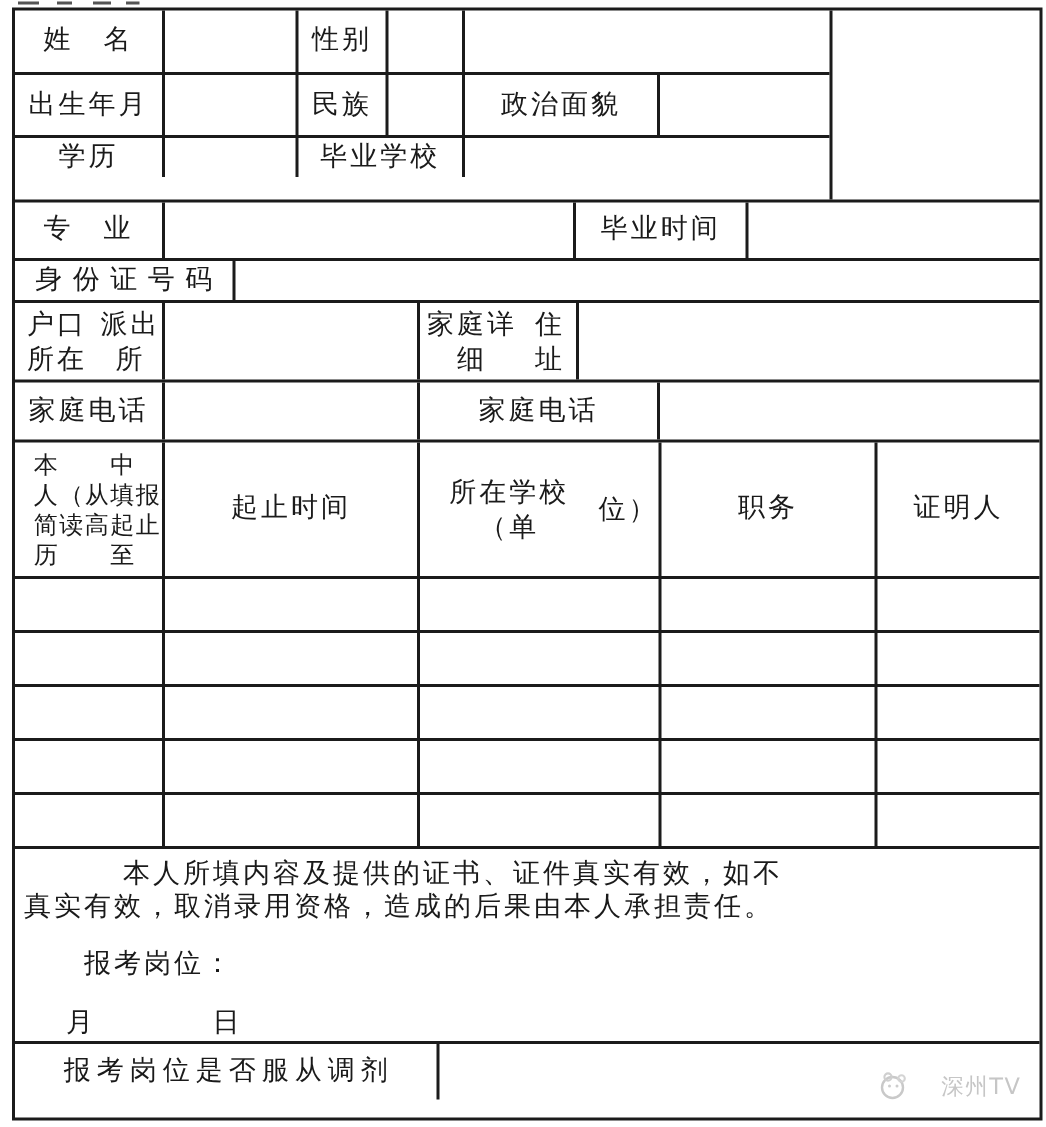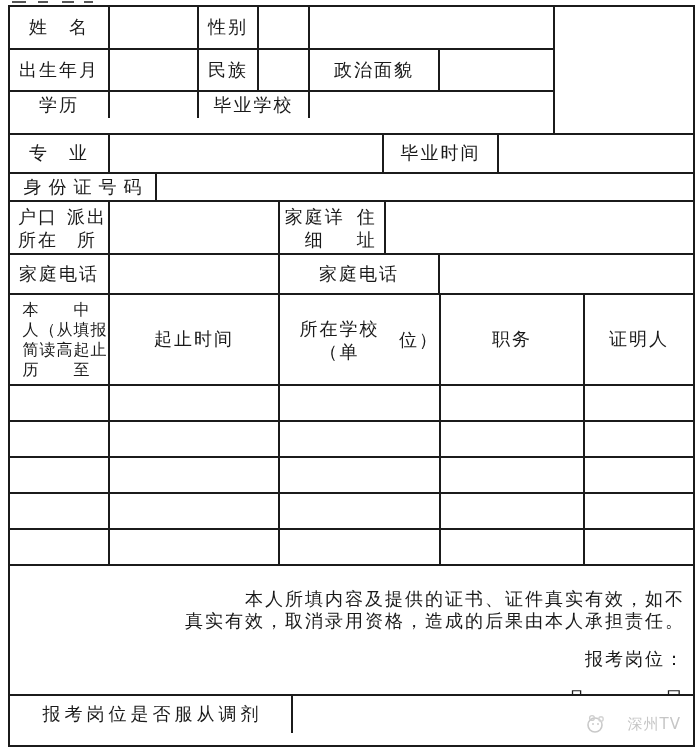--- a/index.html
+++ b/index.html
@@ -54,22 +54,22 @@
   .hr8{height:91px}.hrE{height:36px}.hr14{height:130px}.hr15{height:37px}
 
   .spread5{letter-spacing:7px;text-indent:7px;}
   .spread10{letter-spacing:4px;text-indent:4px;}
 
   .resume-label{font-size:16px;letter-spacing:1px;padding-left:29px;}
   .resume-label span{display:block;line-height:20px;}
 
   
   .commit{
-    display:block;text-align:right;align-items:flex-start;
-    padding:6px 8px 0 6px;font-size:18px;letter-spacing:2px;margin-top:16px;
+    display:block;text-align:left;align-items:flex-start;
+    padding:6px 8px 0 6px;font-size:18px;letter-spacing:2px;
   }
   .commit .tline{line-height:22px;}
   .commit .tline.ind{padding-left:66px;}
   .commit .sig{margin-top:16px;padding-left:40px;line-height:22px;}
   .commit .date{margin-top:17px;padding-left:28px;line-height:22px;}
   .commit .date .day{margin-left:70px;}
 
   
   .watermark{
     position:absolute;right:16px;bottom:17px;display:flex;align-items:center;gap:16px;

